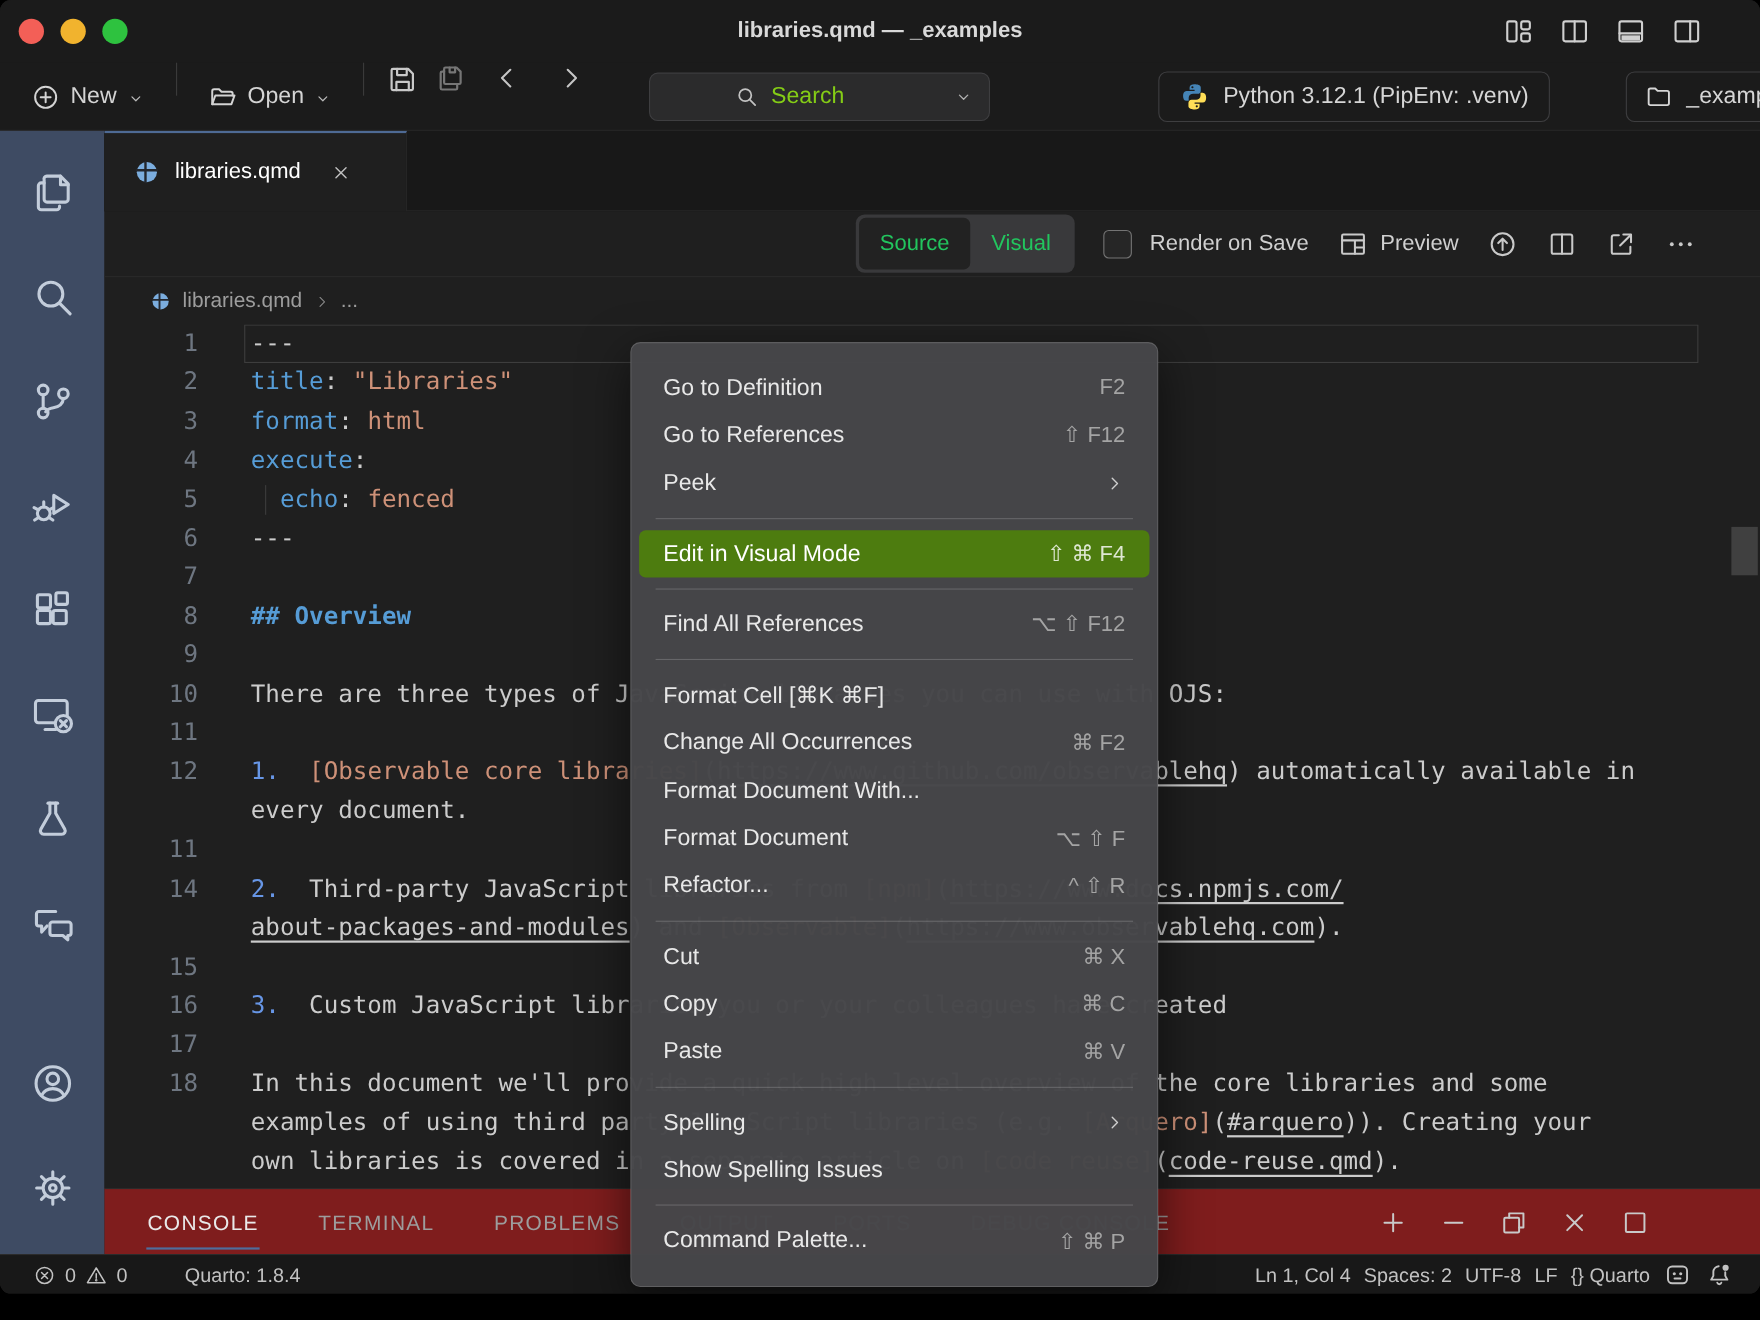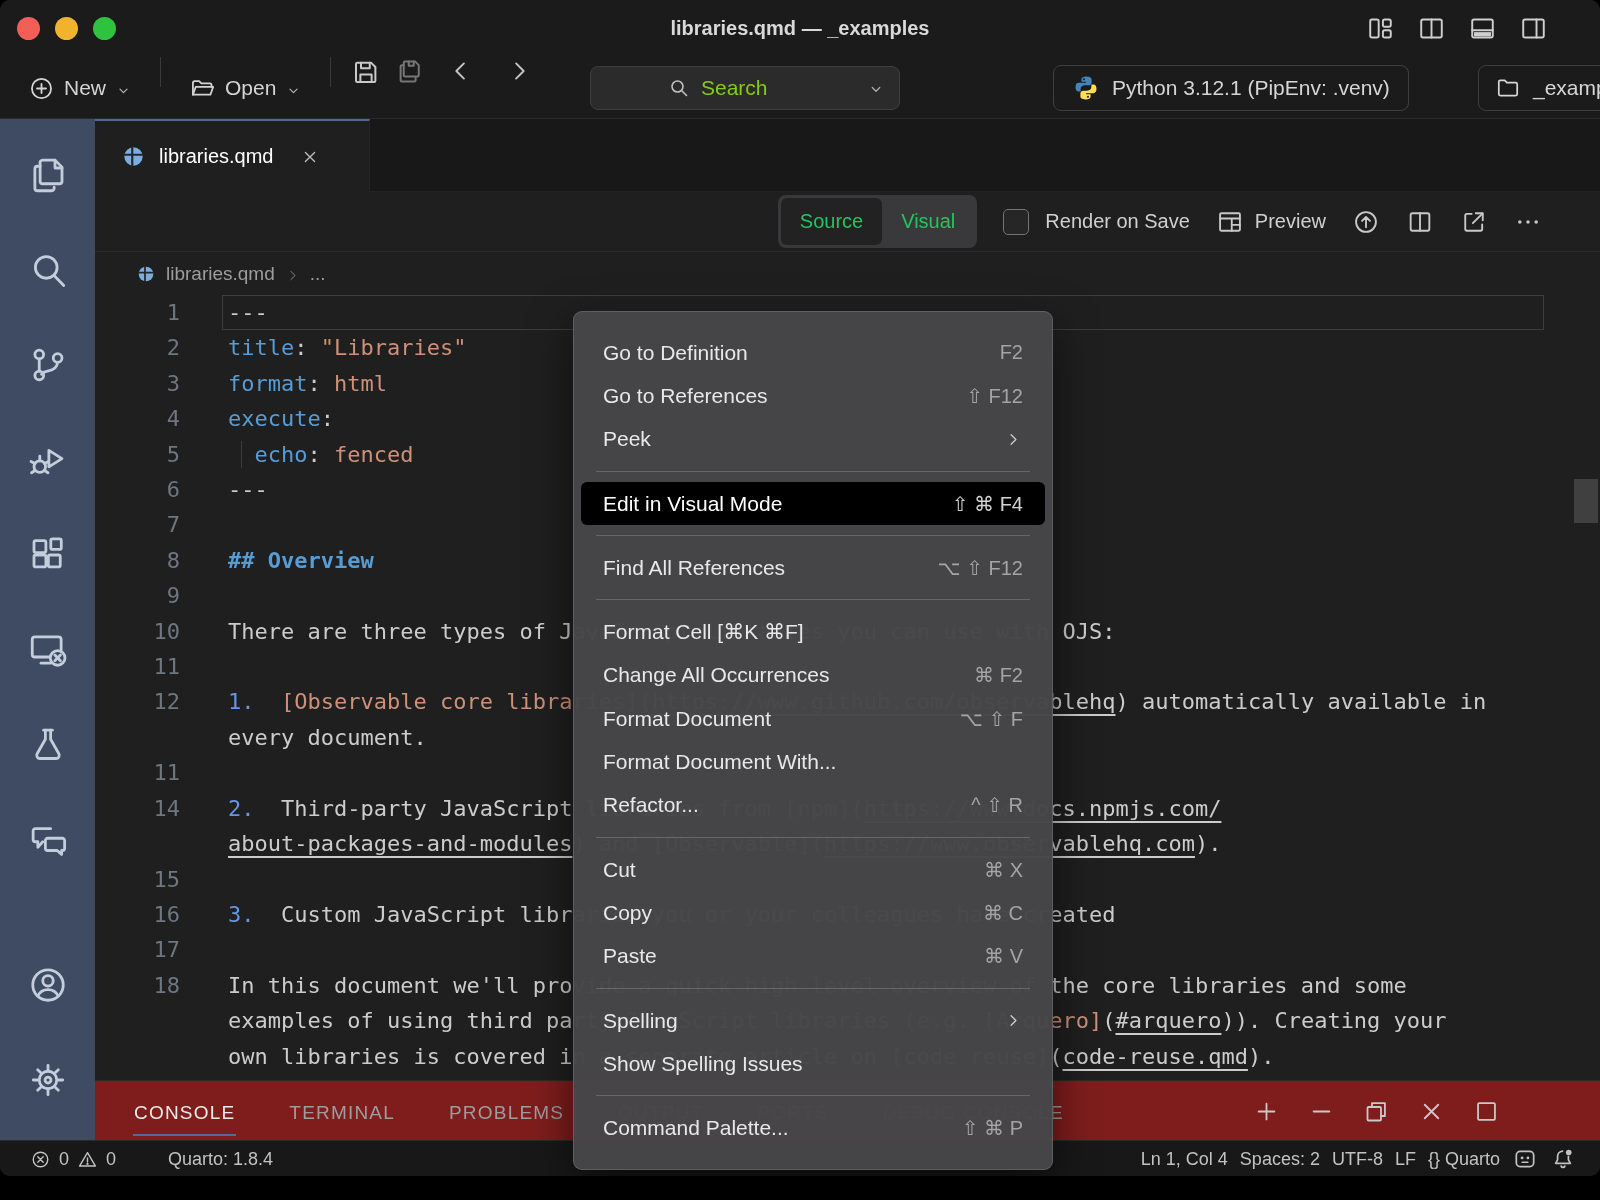--- a/index.html
+++ b/index.html
@@ -85,21 +85,21 @@
   .sg-u { color:#cccccc; text-decoration:underline; text-underline-offset:5px; }
   .scroll-thumb { position:absolute; right:2px; top:184px; width:24px; height:44px; background:#4c4c4c; opacity:.75; }
 
   
   .ctxmenu { position:absolute; left:545px; top:311px; width:480px; background:rgba(70,70,73,.98);
     border:1px solid rgba(255,255,255,.14); border-radius:9px; padding:19px 0;
     box-shadow:0 14px 44px rgba(0,0,0,.55); z-index:50;margin-left:28px; }
   .mi { height:43.3px; margin:0 7px; padding:0 22px; border-radius:6px; display:flex; align-items:center;
     justify-content:space-between; color:#e8e8e8; font-size:21px; }
   .mi .sc { color:#a4a4a4; font-size:20px; }
-  .mi.hl { background:#000000; color:#ffffff;gap:16px; }
+  .mi.hl { background:#4d7c0f; color:#ffffff;gap:16px; }
   .mi.hl .sc { color:rgba(255,255,255,.82); }
   .mi .sub { width:19px; height:19px; color:#cfcfcf; }
   .msep { height:1px; background:rgba(255,255,255,.18); margin:10px 22px; }
 
   
   .panel { position:absolute; left:95px; right:0; top:1080px; height:60px; background:#7f1d1d;
     border-top:1px solid #2a2a2a; }
   .ptabs { position:absolute; left:38px; top:0; height:60px; display:flex; gap:52px; align-items:center; }
   .ptab { color:#9d9d9d; font-size:19px; letter-spacing:1.2px; padding:16px 1px 10px; border-bottom:2px solid transparent; }
   .ptab.active { color:#e9e9e9; border-bottom-color:#4e6d9c; }
@@ -405,26 +405,26 @@
       <div class="msep"></div>
       <div class="mi">
         <span>Format Cell [⌘K ⌘F]</span>
         <span class="sc"></span>
       </div>
       <div class="mi">
         <span>Change All Occurrences</span>
         <span class="sc">⌘ F2</span>
       </div>
       <div class="mi">
+        <span>Format Document With...</span>
+        <span class="sc"></span>
+      </div>
+      <div class="mi">
         <span>Format Document</span>
         <span class="sc">⌥ ⇧ F</span>
-      </div>
-      <div class="mi">
-        <span>Format Document With...</span>
-        <span class="sc"></span>
       </div>
       <div class="mi">
         <span>Refactor...</span>
         <span class="sc">^ ⇧ R</span>
       </div>
       <div class="msep"></div>
       <div class="mi">
         <span>Cut</span>
         <span class="sc">⌘ X</span>
       </div>

